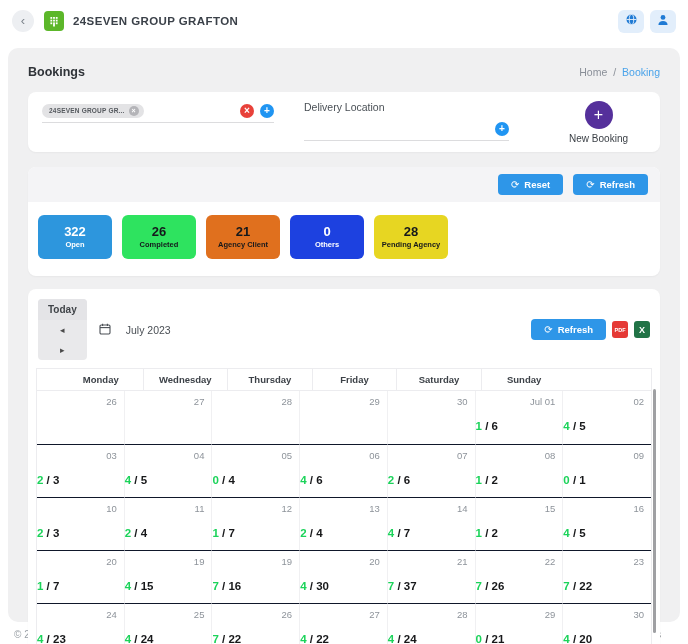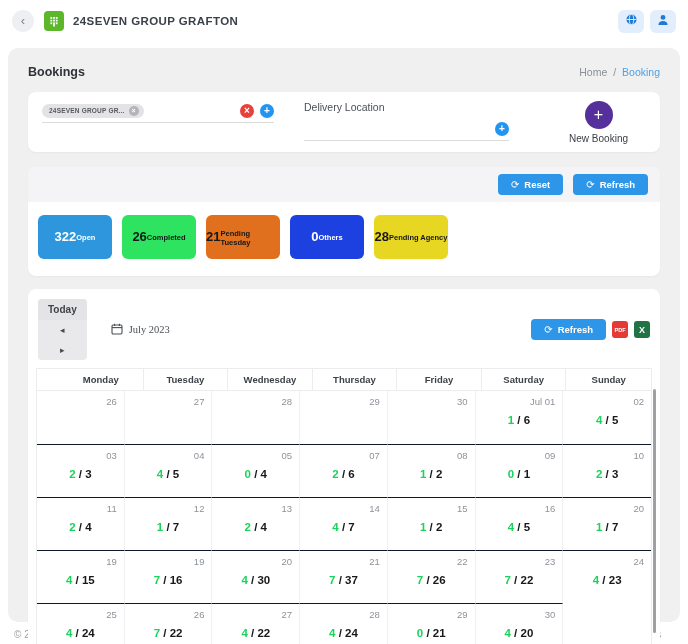--- a/index.html
+++ b/index.html
@@ -46,50 +46,50 @@
                font-size:16px; cursor:pointer; display:flex; align-items:center; justify-content:center; }
   .nb-label { font-size:10px; color:#3a3f45; margin-top:4px; white-space:nowrap; }
 
   
   .card2 { margin-top:15px; overflow:hidden; }
   .card2-head { background:#f4f4f6; padding:7px 12px; display:flex; justify-content:flex-end; gap:10px; }
   .btn-blue { background:#2e96e8; color:#fff; border:none; border-radius:4px; font-size:9.5px; font-weight:bold;
               padding:5px 13px; cursor:pointer; display:inline-flex; align-items:center; gap:5px; font-family:inherit; }
   .btn-blue .ri { font-size:10px; font-weight:normal; }
   .card2-body { padding:13px 10px 17px 10px; display:flex; gap:10px; }
-  .stat { width:74px; height:44px; border-radius:6px; display:flex; 
+  .stat { width:74px; height:44px; border-radius:6px; display:flex; flex-direction:column;
           align-items:center; justify-content:center; cursor:pointer; }
   .stat-value { font-size:13px; font-weight:bold; line-height:1.15; }
   .stat-label { font-size:7.5px; font-weight:bold; margin-top:1px; }
 
   
   .card3 { margin-top:13px; padding:8px 6px 20px 6px; position:relative; }
   .cal-toolbar { display:flex; align-items:center; padding:2px 4px 8px 4px; }
   .today-group { display:flex; align-items:center; background:#e9e9eb; border-radius:4px; overflow:hidden;flex-direction:column; }
   .today-btn { background:#e4e4e7; border:none; font-size:10px; font-weight:bold; color:#3f4348;
                padding:5px 10px; cursor:pointer; font-family:inherit; }
   .arrow-btn { background:transparent; border:none; font-size:9px; color:#4a4a4a; padding:5px 7px; cursor:pointer; }
-  .cal-month { display:flex; align-items:center; gap:6px; font-size:10.5px; color:#4a4f55; margin-left:24px;font-family:Liberation Serif, serif; }
+  .cal-month { display:flex; align-items:center; gap:15px; font-size:10.5px; color:#4a4f55; margin-left:12px; }
   .cal-actions { margin-left:auto; display:flex; align-items:center; gap:6px; }
   .file-ico { width:16px; height:17px; border-radius:3px; color:#fff; font-weight:bold;
               display:flex; align-items:center; justify-content:center; cursor:pointer; }
   .file-ico.pdf { background:#e53935; font-size:5.5px; }
   .file-ico.xls { background:#217346; font-size:9px; }
 
   .cal-wrap { position:relative; margin:0 2px; }
   .cal-head { display:grid; grid-template-columns:repeat(7,1fr); border:1px solid #ececef; border-bottom:none;padding-left:22px; }
   .cal-head-cell { font-size:9.5px; font-weight:bold; color:#3d4248; text-align:center; padding:5px 0;
                    border-right:1px solid #ececef; }
   .cal-head-cell:last-child { border-right:none; }
   .cal-grid { display:grid; grid-template-columns:repeat(7,1fr); border:1px solid #ececef; }
   .cal-cell { height:53px; border-right:1px solid #f0f0f2; border-top:1px solid #0f172a; position:relative; background:#fff; }
   .cal-cell:nth-child(7n) { border-right:none; }
   .cal-cell.r0 { border-top:none; }
   .cell-date { position:absolute; top:5px; right:7px; font-size:9.5px; color:#8d939a; }
-  .cell-value { position:absolute; top:23px; left:0; width:100%; text-align:center;
+  .cell-value { position:absolute; top:29px; left:0; width:100%; text-align:left;
                 font-size:11.5px; font-weight:bold; color:#17181a; }
   .v-green { color:#1bd35a; }
   .cal-scrollbar { position:absolute; right:-4px; top:21px; width:3px; height:244px; background:#9fa0a3; border-radius:2px; }
 
   
   .footer { display:flex; align-items:center; padding:7px 14px 0 14px; }
   .footer-copy { font-size:10px; color:#9aa0a6; }
   .footer-links { margin-left:auto; display:flex; align-items:center; }
   .footer-link { font-size:10px; color:#6b7076; padding:0 13px; cursor:pointer; border-left:1px solid #dddddf; white-space:nowrap; }
   .footer-link:first-child { border-left:none; }
@@ -192,21 +192,21 @@
         <div class="stat" style="background: rgb(45, 150, 221); color: rgb(255, 255, 255);">
           <div class="stat-value">322</div>
           <div class="stat-label">Open</div>
         </div>
         <div class="stat" style="background: rgb(46, 227, 95); color: rgb(21, 24, 28);">
           <div class="stat-value">26</div>
           <div class="stat-label">Completed</div>
         </div>
         <div class="stat" style="background: rgb(224, 112, 30); color: rgb(21, 24, 28);">
           <div class="stat-value">21</div>
-          <div class="stat-label">Pending Tuesday</div>
+          <div class="stat-label">Agency Client</div>
         </div>
         <div class="stat" style="background: rgb(29, 65, 224); color: rgb(255, 255, 255);">
           <div class="stat-value">0</div>
           <div class="stat-label">Others</div>
         </div>
         <div class="stat" style="background: rgb(231, 214, 34); color: rgb(21, 24, 28);">
           <div class="stat-value">28</div>
           <div class="stat-label">Pending Agency</div>
         </div>
       </div>
@@ -235,21 +235,20 @@
           <span class="ri">⟳</span>
           <span>Refresh</span>
         </button>
         <div class="file-ico pdf">PDF</div>
         <div class="file-ico xls">X</div>
       </div>
     </div>
     <div class="cal-wrap">
       <div class="cal-head">
           <div class="cal-head-cell">Monday</div>
-          <div class="cal-head-cell">Tuesday</div>
           <div class="cal-head-cell">Wednesday</div>
           <div class="cal-head-cell">Thursday</div>
           <div class="cal-head-cell">Friday</div>
           <div class="cal-head-cell">Saturday</div>
           <div class="cal-head-cell">Sunday</div>
         </div>
       <div class="cal-grid">
           <div class="cal-cell r0">
             <span class="cell-date">26</span>
           </div>
@@ -277,20 +276,24 @@
             <span class="cell-date">03</span>
             <div class="cell-value"><span class="v-green">2</span><span> / </span><span>3</span></div>
           </div>
           <div class="cal-cell">
             <span class="cell-date">04</span>
             <div class="cell-value"><span class="v-green">4</span><span> / </span><span>5</span></div>
           </div>
           <div class="cal-cell">
             <span class="cell-date">05</span>
             <div class="cell-value"><span class="v-green">0</span><span> / </span><span>4</span></div>
+          </div>
+          <div class="cal-cell">
+            <span class="cell-date">06</span>
+            <div class="cell-value"><span class="v-green">4</span><span> / </span><span>6</span></div>
           </div>
           <div class="cal-cell">
             <span class="cell-date">07</span>
             <div class="cell-value"><span class="v-green">2</span><span> / </span><span>6</span></div>
           </div>
           <div class="cal-cell">
             <span class="cell-date">08</span>
             <div class="cell-value"><span class="v-green">1</span><span> / </span><span>2</span></div>
           </div>
           <div class="cal-cell">

